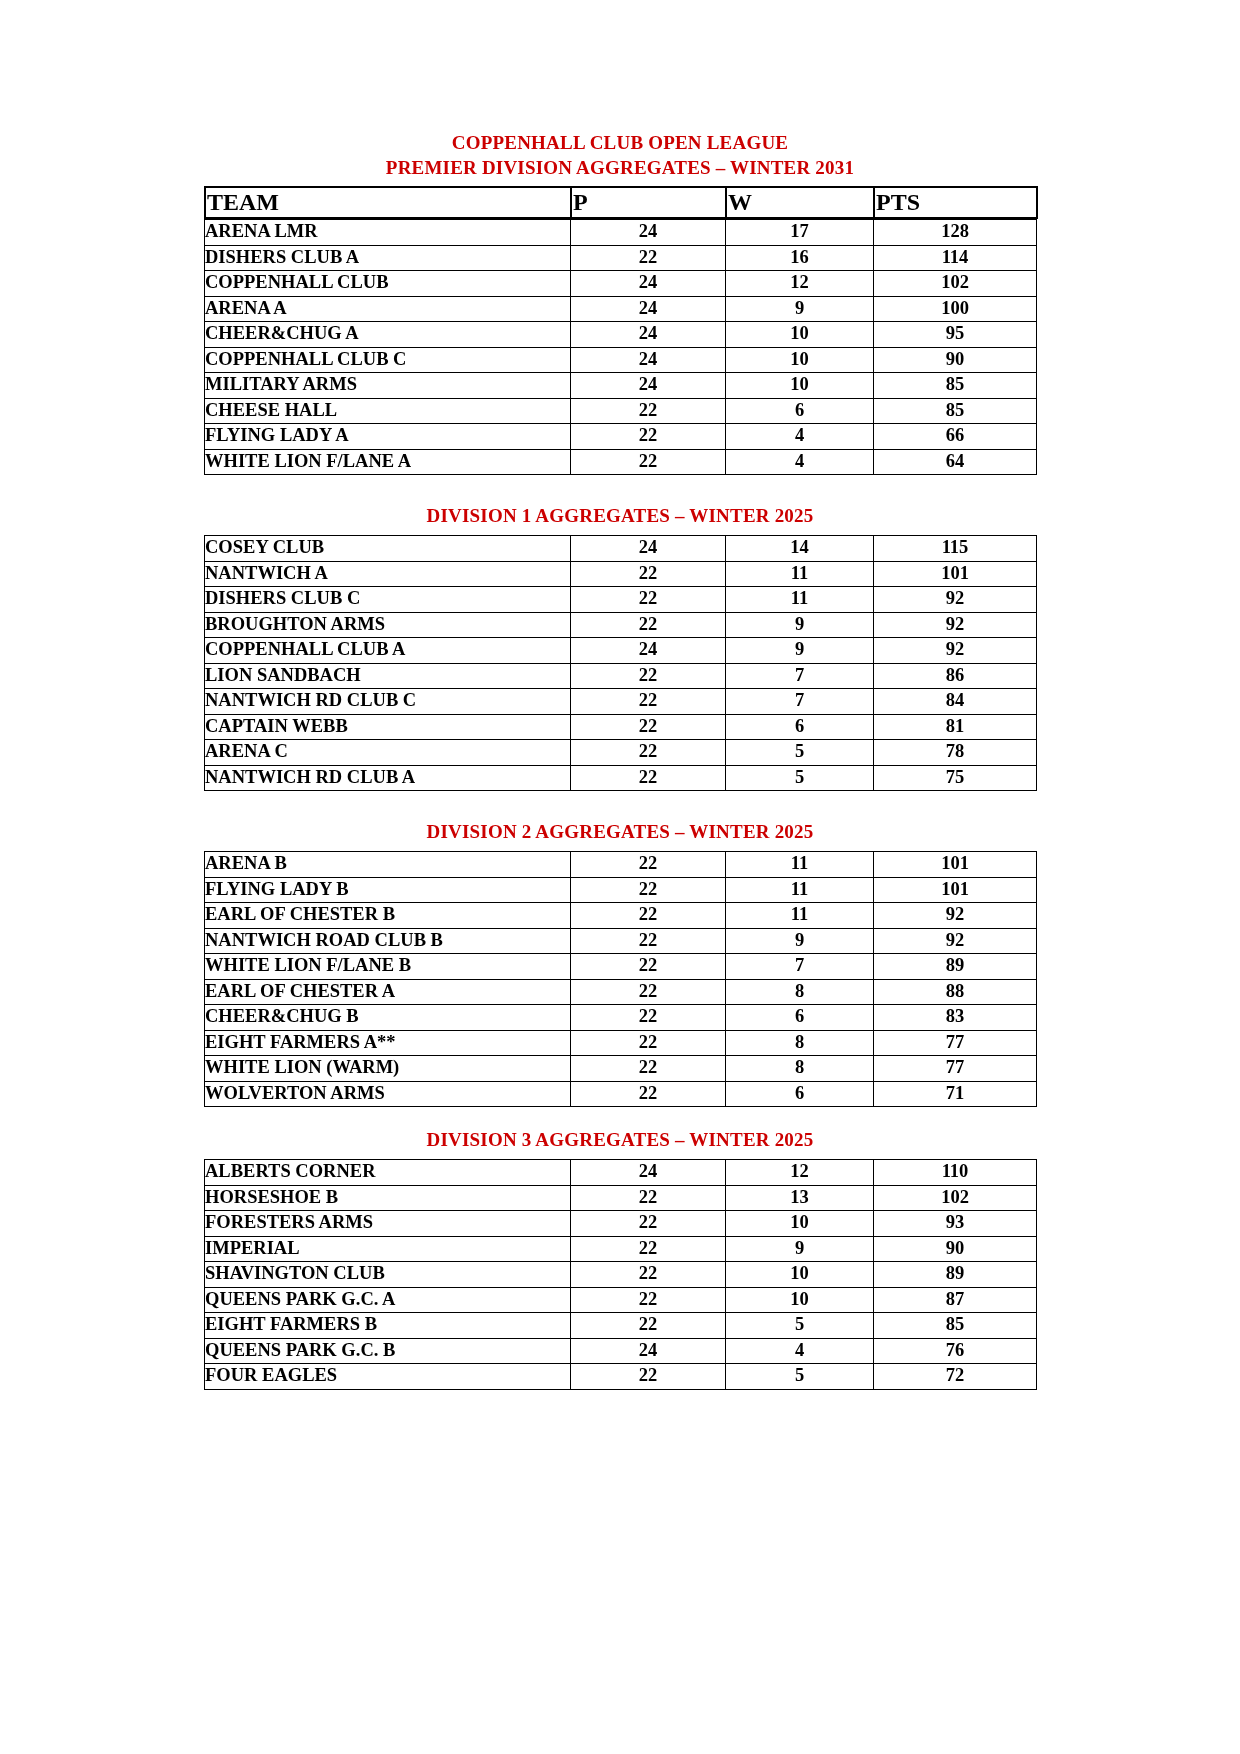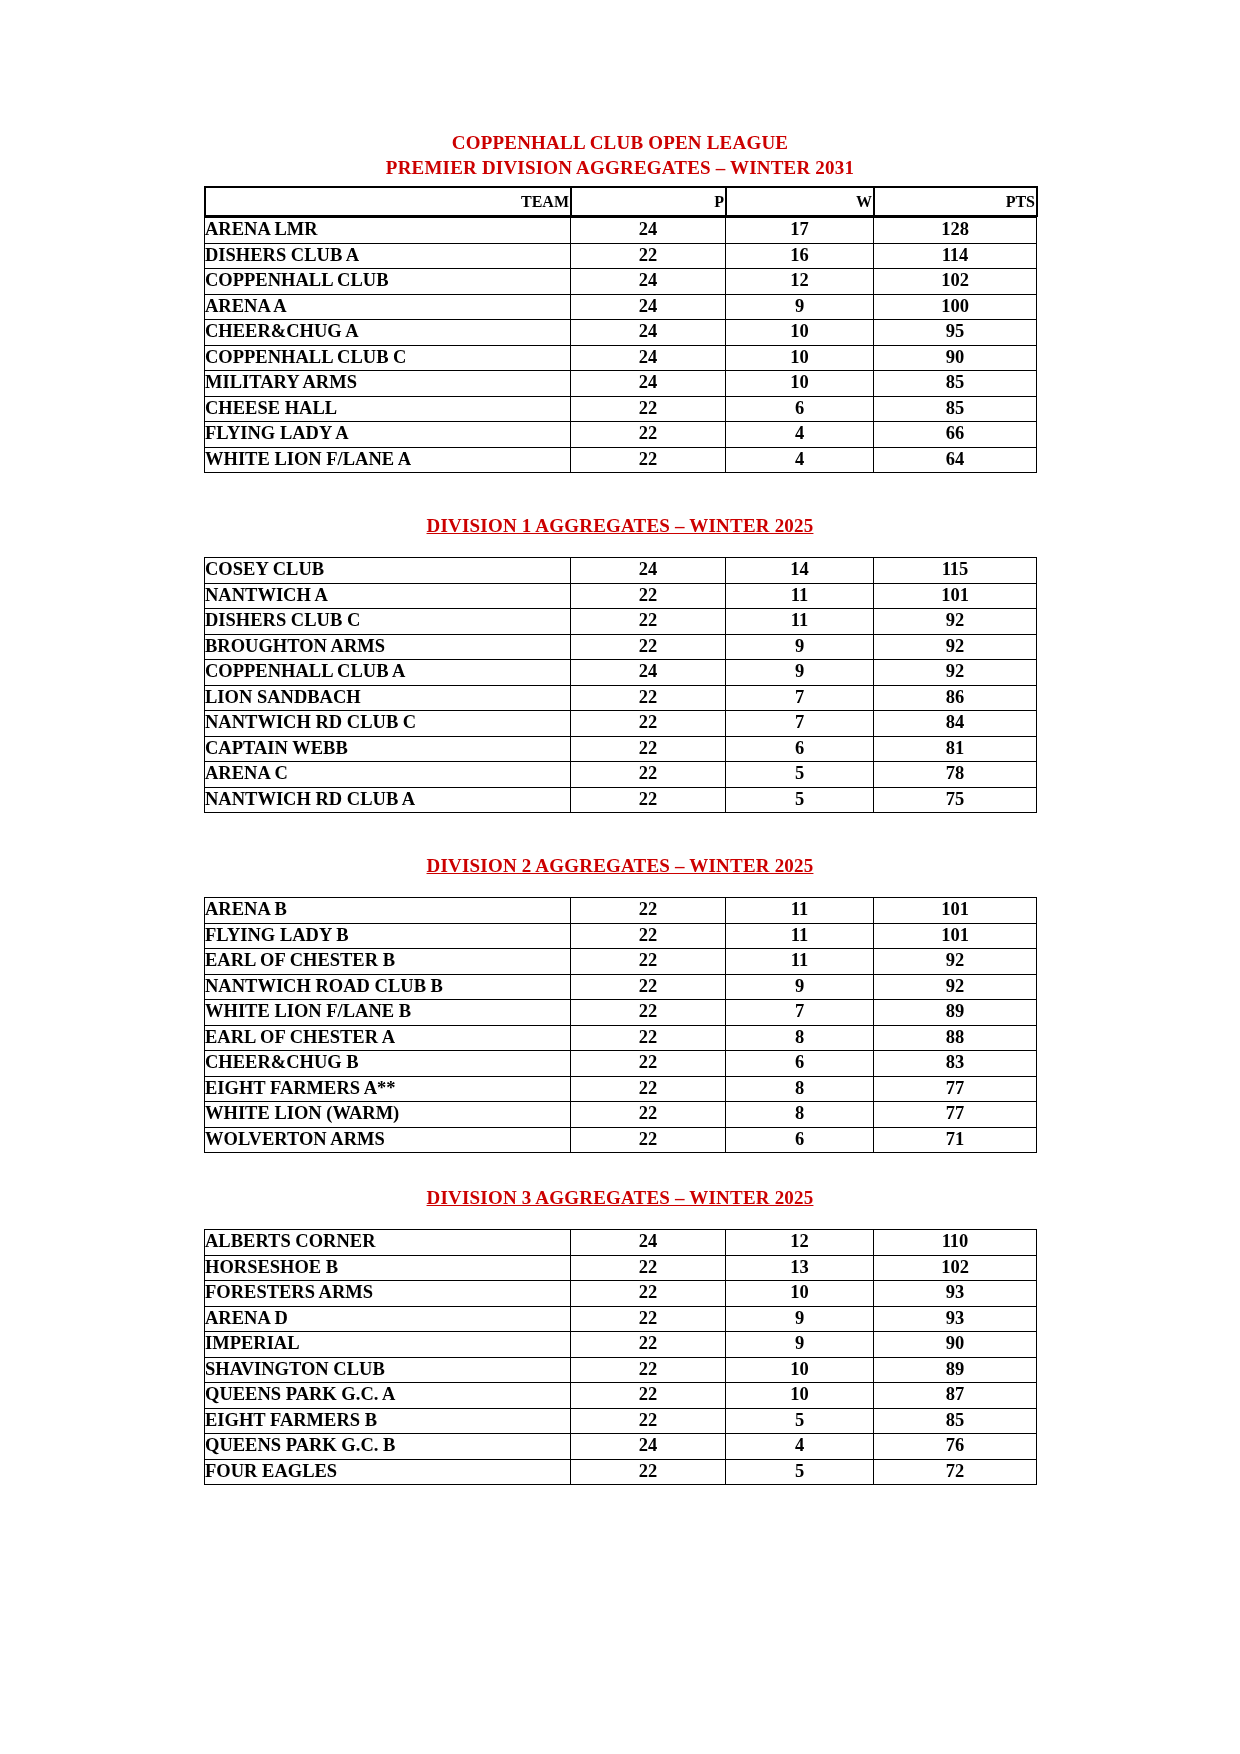--- a/index.html
+++ b/index.html
@@ -30,22 +30,21 @@
     letter-spacing: 0.2px;
   }
   .title-line {
     display: block;
   }
   .section-title {
     text-align: center;
     color: #cc0000;
     font-weight: bold;
     font-size: 19px;
-    text-decoration: underline;
-    margin: 12px;
+    margin: 0;
     padding: 0;
     letter-spacing: 0.2px;
   }
   .table-wrap {
     width: 832px;
     margin: 0 auto;
   }
   table.league {
     border-collapse: collapse;
     width: 832px;
@@ -75,23 +74,23 @@
   }
   table.header-table {
     border-collapse: collapse;
     width: 832px;
     table-layout: fixed;
     border: 2px solid #000;
   }
   table.header-table th {
     border: 2px solid #000000;
     font-weight: bold;
-    font-size: 16px;
+    font-size: 24px;
     height: 29px;
-    text-align: right;
+    text-align: left;
     box-sizing: border-box;
   }
   .gap-22 { height: 22px; }
   .gap-30 { height: 30px; }
   .gap-8  { height: 8px; }
   .note {
     color: #cc0000;
     font-weight: bold;
     font-size: 18.5px;
     width: 832px;
@@ -383,26 +382,20 @@
             <td class="num">13</td>
             <td class="num">102</td>
           </tr>
         <tr>
             <td class="team">FORESTERS ARMS</td>
             <td class="num">22</td>
             <td class="num">10</td>
             <td class="num">93</td>
           </tr>
         <tr>
-            <td class="team">ARENA D</td>
-            <td class="num">22</td>
-            <td class="num">9</td>
-            <td class="num">93</td>
-          </tr>
-        <tr>
             <td class="team">IMPERIAL</td>
             <td class="num">22</td>
             <td class="num">9</td>
             <td class="num">90</td>
           </tr>
         <tr>
             <td class="team">SHAVINGTON CLUB</td>
             <td class="num">22</td>
             <td class="num">10</td>
             <td class="num">89</td>

